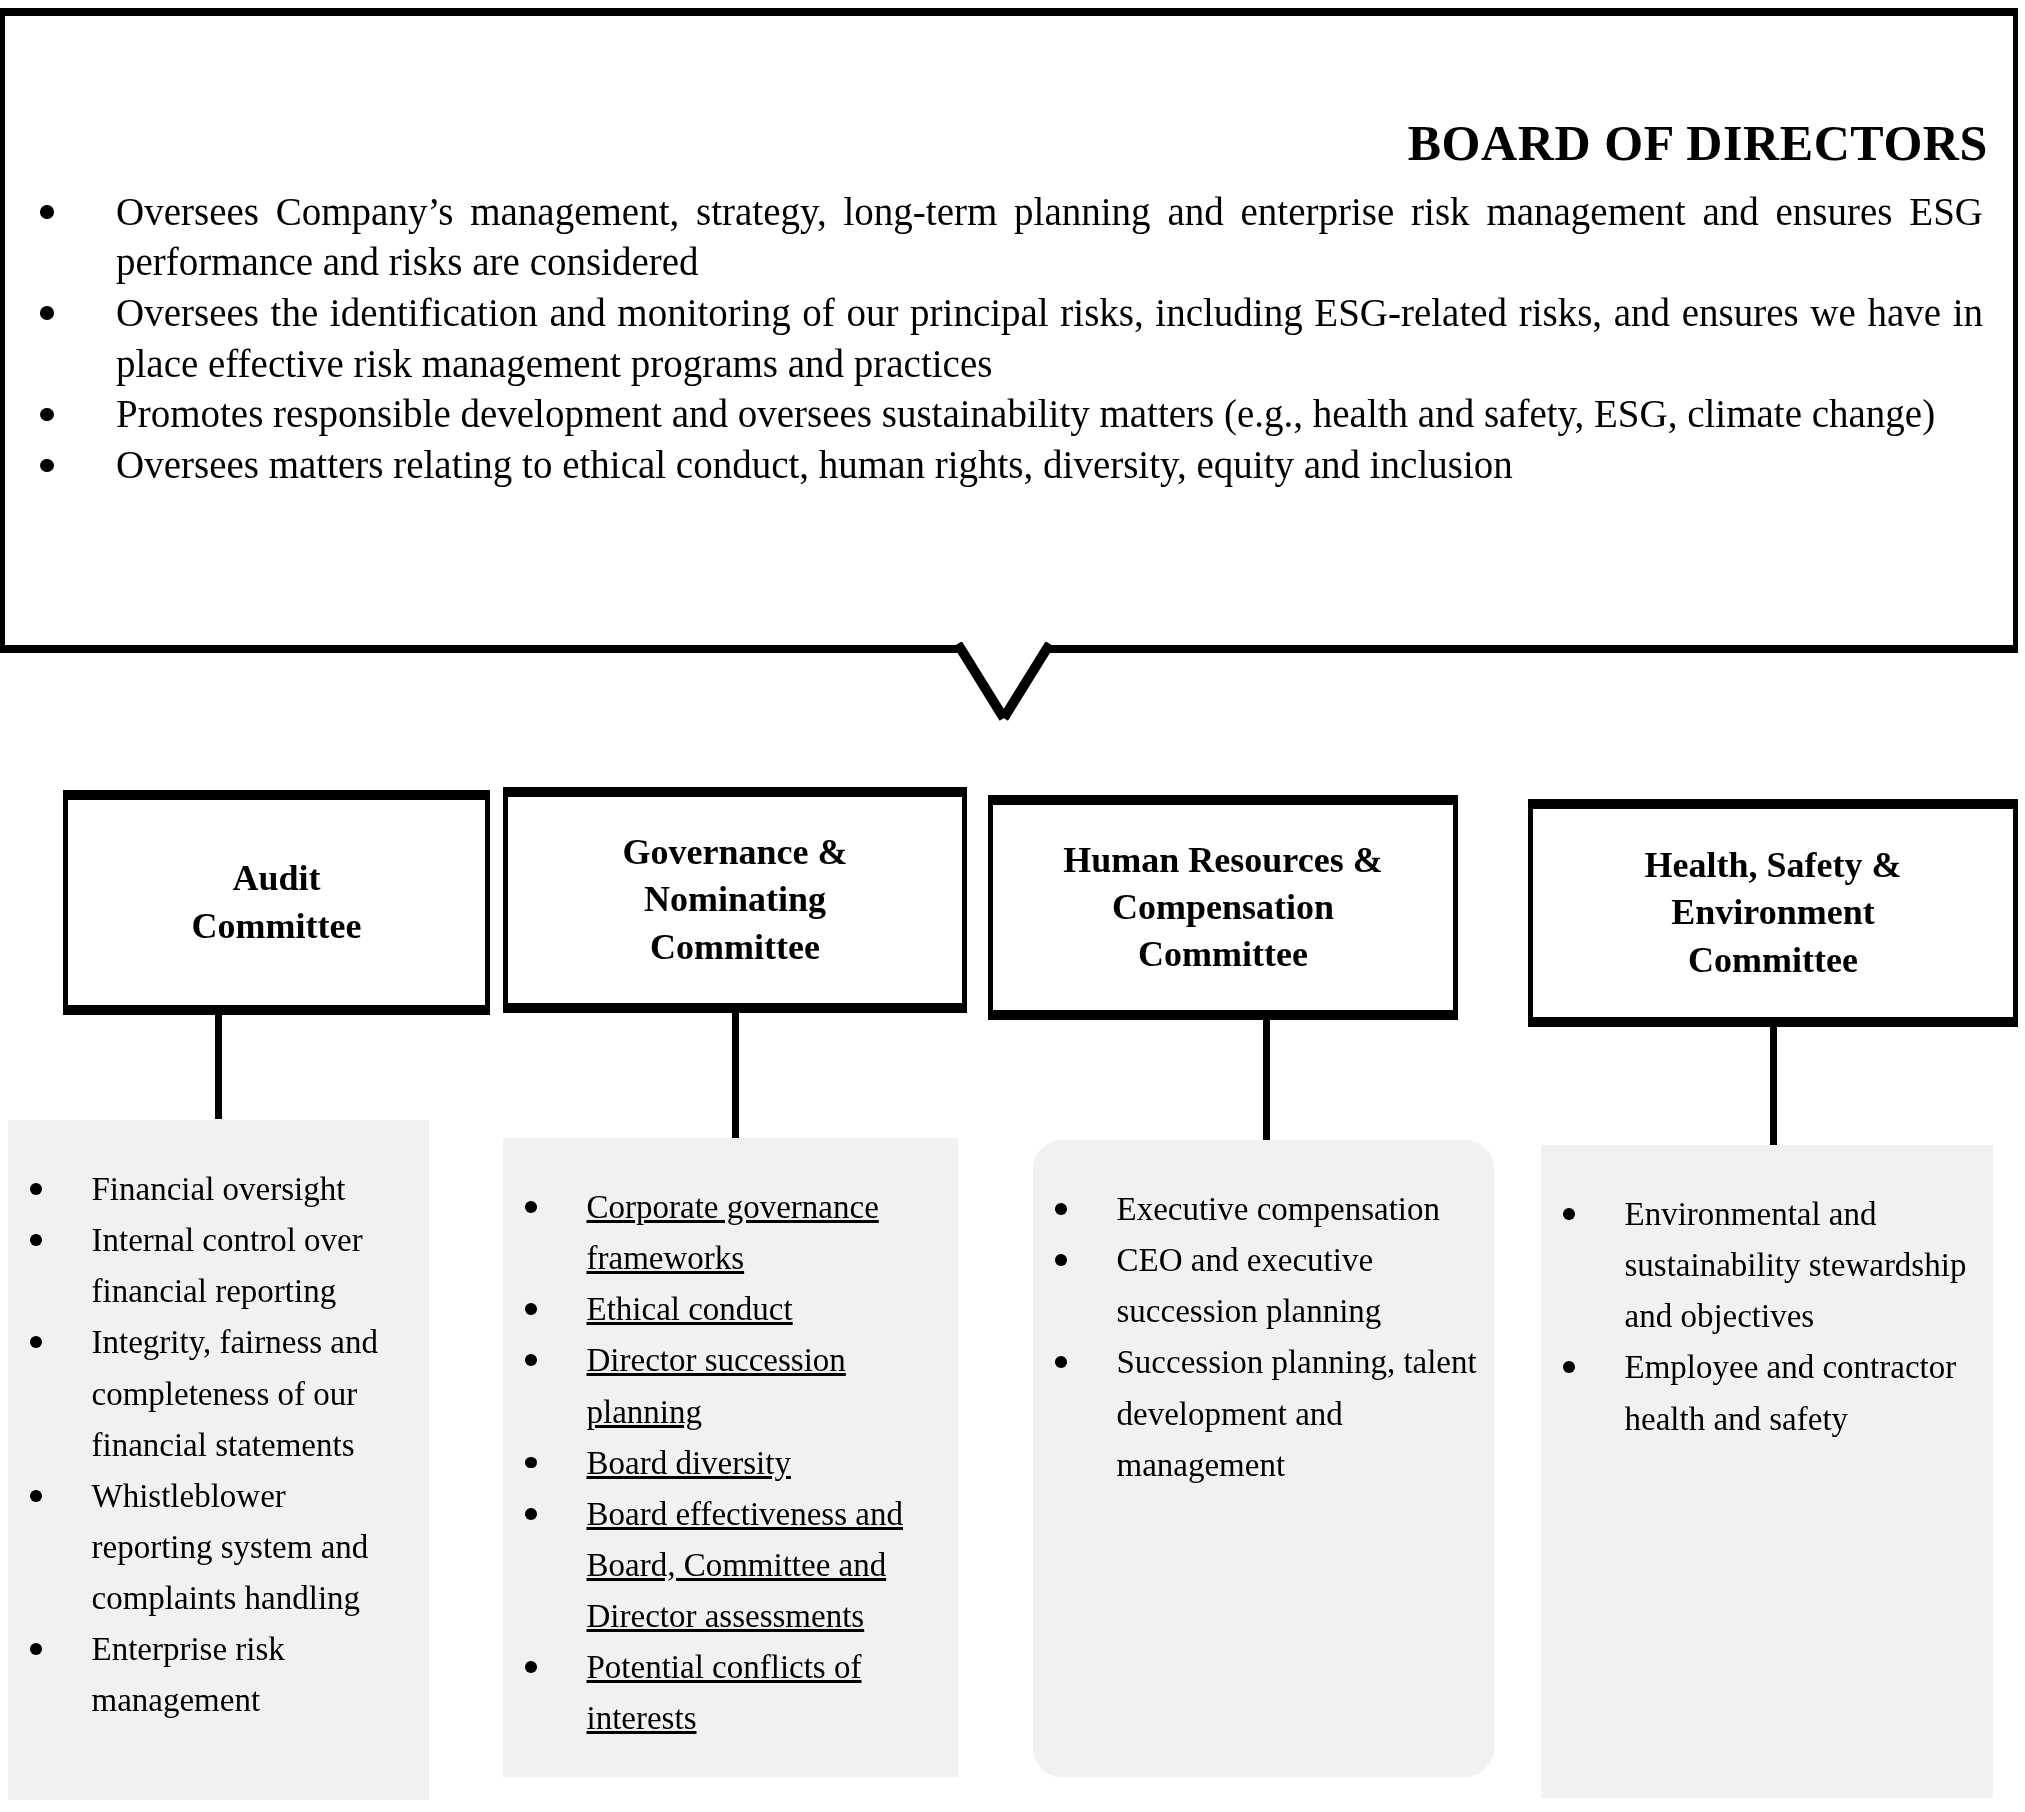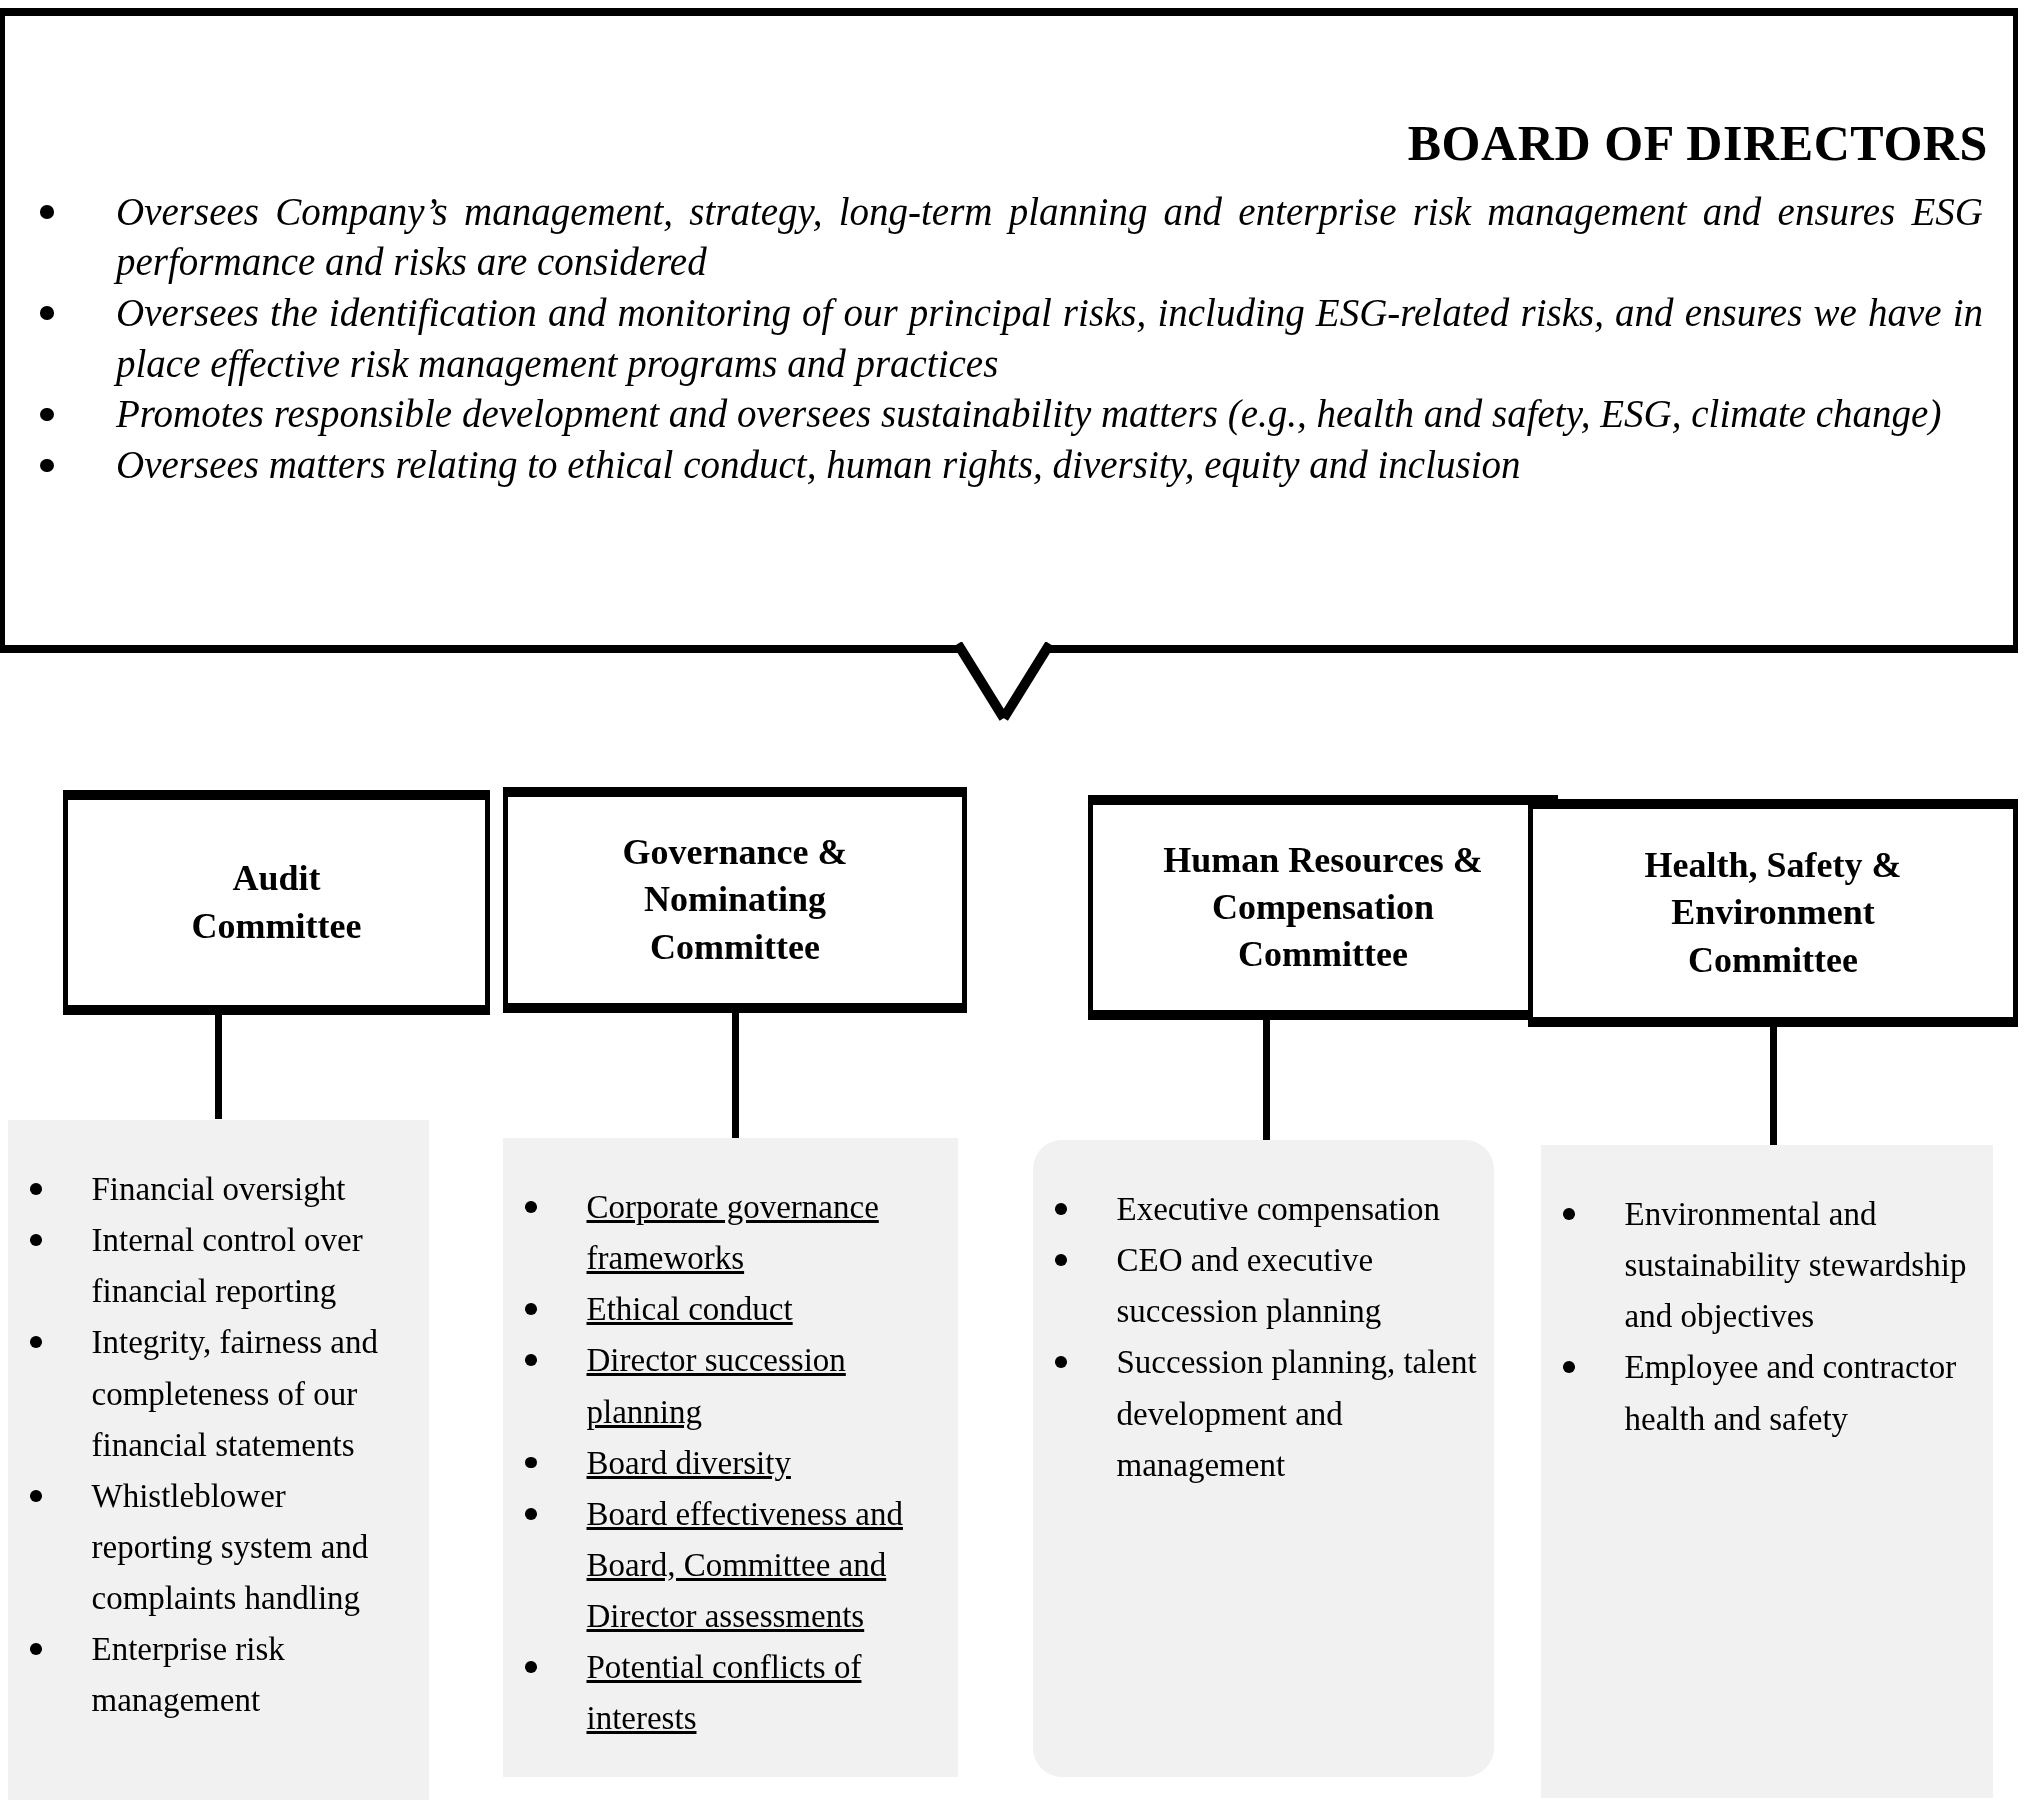--- a/index.html
+++ b/index.html
@@ -13,41 +13,41 @@
     position:absolute;left:0;top:8px;width:2018px;height:645px;
     border:5.6px solid #000;border-top-width:8px;border-bottom-width:8.6px;
     box-sizing:border-box;background:#fff;
   }
   .board h1{
     margin:97px 25px 13.6px 25px;text-align:right;
     font-size:50px;line-height:1.2;font-weight:bold;letter-spacing:0.6px;
   }
   .board ul{
     margin:0 30px 0 34px;padding:0;list-style:none;
-    font-size:39px;line-height:1.3;text-align:justify;font-style:italic;
+    font-size:39px;line-height:1.3;text-align:justify;
   }
   .board li{position:relative;padding-left:77px;}
   .board li::before{
     content:"";position:absolute;left:1.2px;top:18.5px;width:13.6px;height:13.6px;
     border-radius:50%;background:#000;
   }
 
   
   .notch{position:absolute;left:949px;top:642px;}
 
   
   .committee{
     position:absolute;box-sizing:border-box;background:#fff;
     border:5.6px solid #000;border-top-width:10.5px;border-bottom-width:10.5px;
     display:flex;flex-direction:column;align-items:center;justify-content:center;
     text-align:center;font-weight:bold;font-size:36px;line-height:1.31;
   }
   .c0{left:15px;   top:790px;width:427px;height:225px;margin-left:48px;}
   .c1{left:503px; top:787px;width:464px;height:226px;}
-  .c2{left:1088px;top:795px;width:470px;height:225px;}
+  .c2{left:988px;top:795px;width:470px;height:225px;}
   .c3{left:1528px;top:799px;width:490px;height:228px;}
 
   
   .vline{position:absolute;width:7.4px;background:#000;}
   .v0{left:215px; top:1013px;height:106px;}
   .v1{left:732px;top:1012px;height:126px;}
   .v2{left:1263px;top:1018px;height:122px;}
   .v3{left:1770px;top:1026px;height:119px;}
 
   

